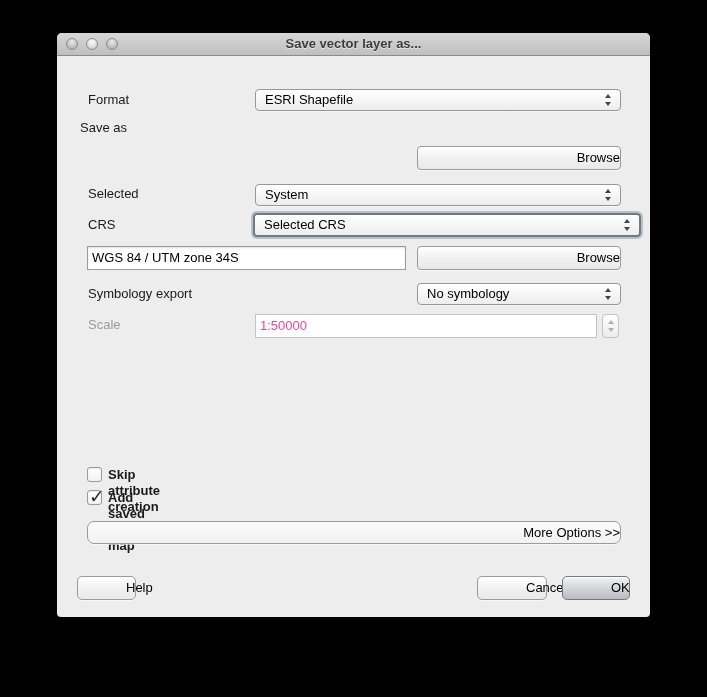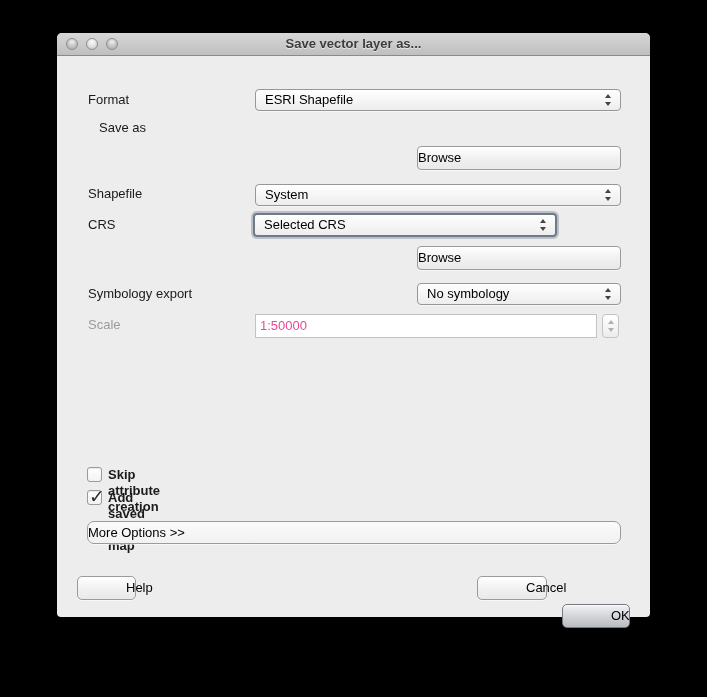--- a/index.html
+++ b/index.html
@@ -54,29 +54,28 @@
     background:#fff;border:1px solid #9b9b9b;
     box-shadow:inset 0 1px 2px rgba(0,0,0,0.12);
     line-height:22px;padding:0 4px;white-space:nowrap;overflow:hidden;color:#000;
   }
   .field.disabled{border-color:#c3c3c3;color:#ec4899;box-shadow:none;}
   
   .btn{
     position:absolute;box-sizing:border-box;height:24px;
     background:linear-gradient(#ffffff,#f0f0f0 55%,#e9e9e9);
     border:1px solid #9b9b9b;border-radius:4px;
-    text-align:left;line-height:22px;color:#000;cursor:default;
+    text-align:right;line-height:22px;color:#000;cursor:default;
     box-shadow:0 1px 0 rgba(255,255,255,0.6);
   }
   .btn.round{border-radius:5px;padding-left:48px;}
   .btn.default{
     background:linear-gradient(#f2f3f5,#d6d8db 45%,#b8bbc0);
     border:1px solid #75787d;
     box-shadow:inset 0 1px 0 rgba(255,255,255,0.8);
-    margin-top:28px;
   }
   .btn.wide{border-radius:7px;background:linear-gradient(#fbfbfb,#f1f1f1);}
   
   .cbrow{position:absolute;left:30px;height:18px;}
   .cbbox{
     position:absolute;left:0;top:1px;width:15px;height:15px;box-sizing:border-box;
     background:linear-gradient(#ffffff,#f2f2f2);border:1px solid #9a9a9a;border-radius:3px;
     box-shadow:inset 0 1px 1px rgba(0,0,0,0.08);
   }
   .cbcheck{
@@ -107,43 +106,46 @@
 
   <div class="lbl" style="left:31px;top:59px">Format</div>
   <div class="popup" style="left:198px;top:56px;width:366px">
     <span>ESRI Shapefile</span>
     <span class="arrows">
         <i class="up"></i>
         <i class="dn"></i>
       </span>
   </div>
 
-  <div class="lbl" style="left:42px;top:87px">Save as</div>
+  <div class="lbl" style="left:23px;top:87px">Save as</div>
   <div class="btn" style="left:360px;top:113px;width:204px">
     <span>Browse</span>
   </div>
 
-  <div class="lbl" style="left:31px;top:153px">Shapefile</div>
+  <div class="lbl" style="left:31px;top:153px">Selected</div>
   <div class="popup" style="left:198px;top:151px;width:366px">
     <span>System</span>
     <span class="arrows">
         <i class="up"></i>
         <i class="dn"></i>
       </span>
   </div>
 
   <div class="lbl" style="left:31px;top:184px">CRS</div>
-  <div class="popup focused" style="left:196px;top:180px;width:304px">
+  <div class="popup focused" style="left:196px;top:180px;width:388px">
     <span>Selected CRS</span>
     <span class="arrows">
         <i class="up"></i>
         <i class="dn"></i>
       </span>
   </div>
 
+  <div class="field" style="left:30px;top:213px;width:319px">
+    <span>WGS 84 / UTM zone 34S</span>
+  </div>
   <div class="btn" style="left:360px;top:213px;width:204px">
     <span>Browse</span>
   </div>
 
   <div class="lbl" style="left:31px;top:253px">Symbology export</div>
   <div class="popup" style="left:360px;top:250px;width:204px">
     <span>No symbology</span>
     <span class="arrows">
         <i class="up"></i>
         <i class="dn"></i>

